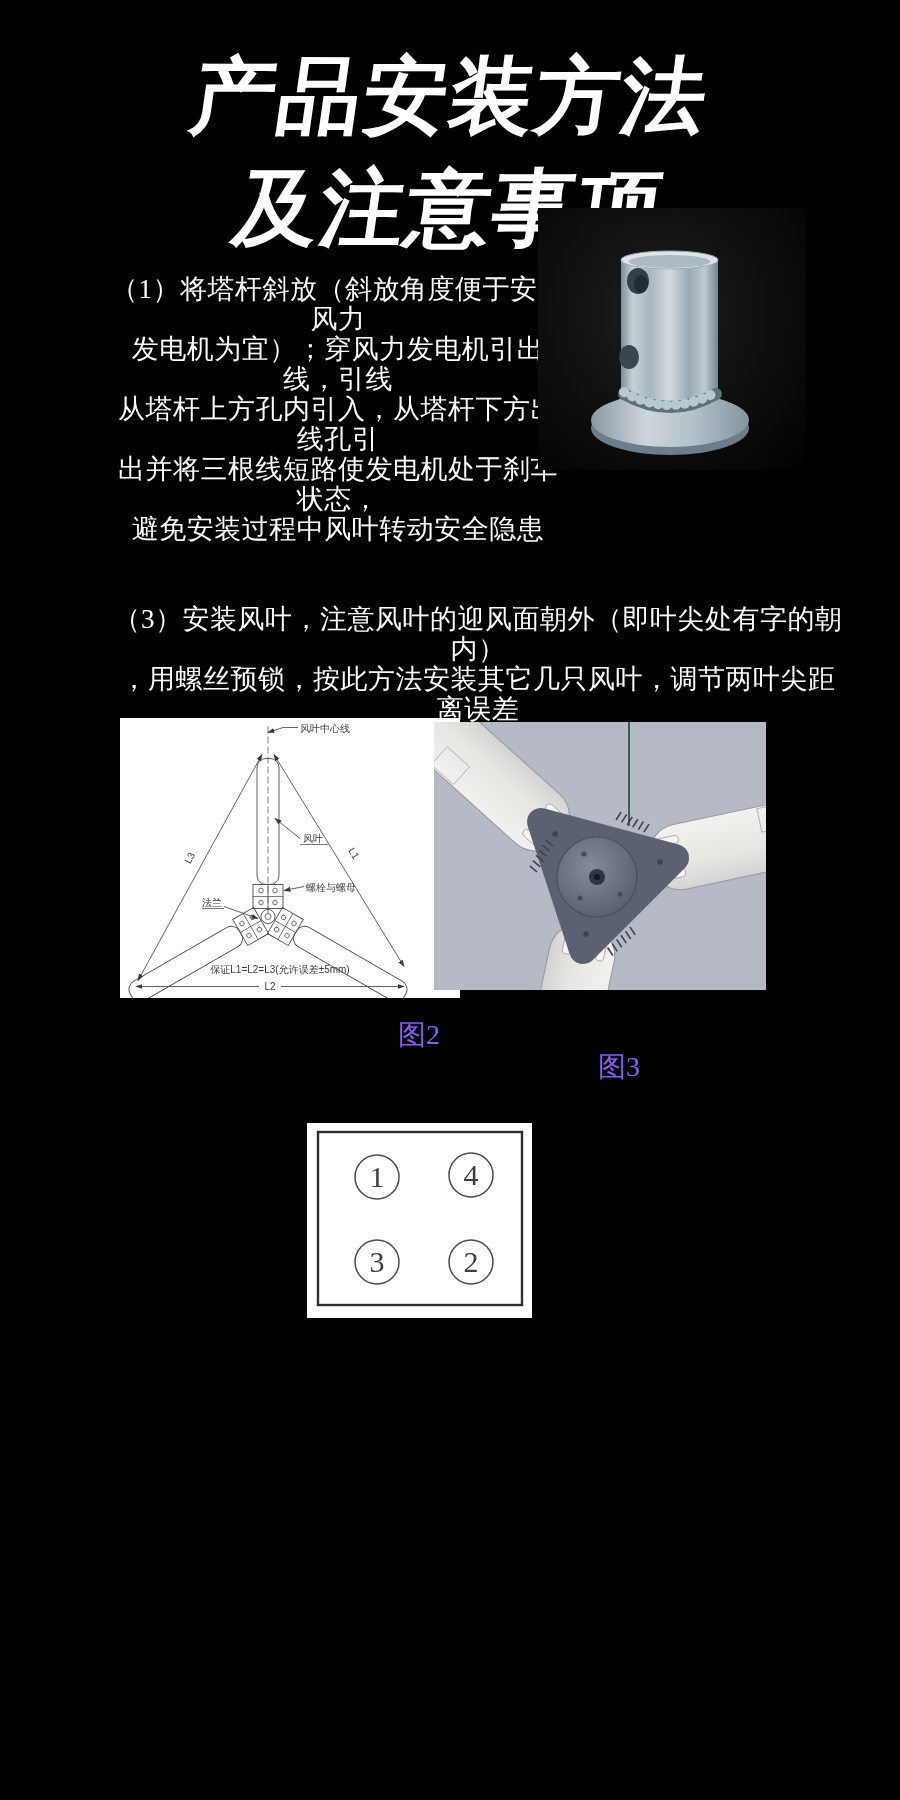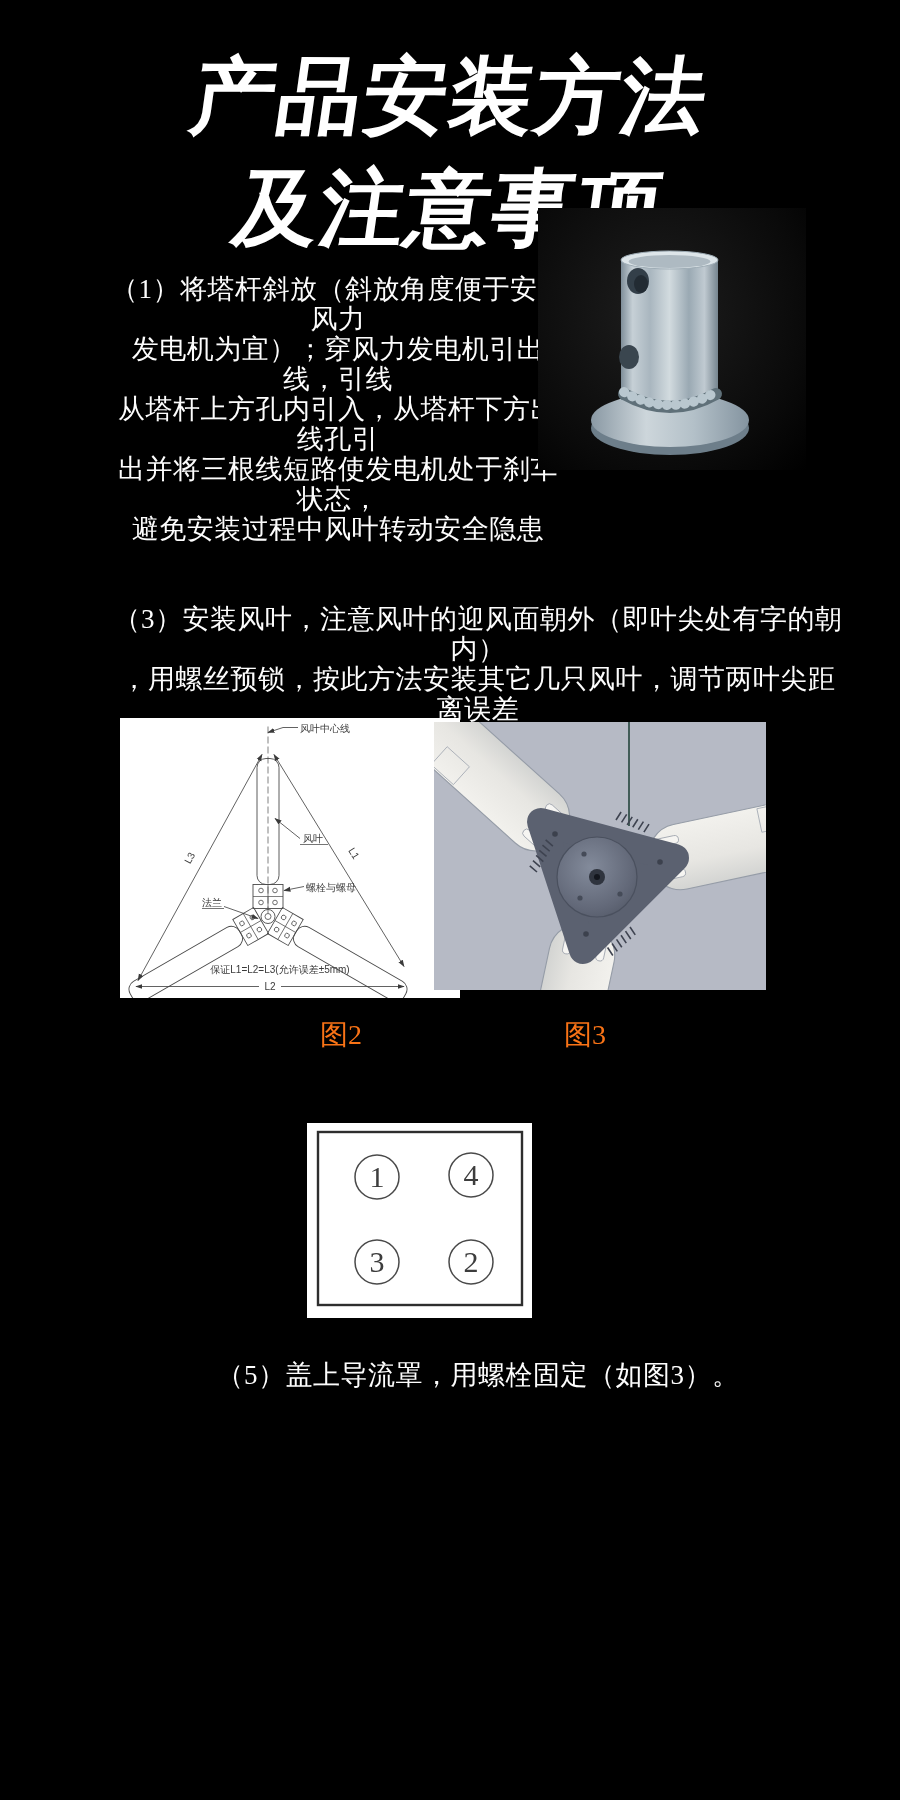--- a/index.html
+++ b/index.html
@@ -18,44 +18,43 @@
   #step3{top:604px;width:740px;}
   #step4{top:1060px;width:740px;}
   #step5{top:1360px;width:740px;}
   #step6{top:1440px;width:740px;}
   .fig{position:absolute;}
   #photo{left:538px;top:208px;width:268px;height:262px;
         background:radial-gradient(ellipse at 45% 40%, #1e1e1e 0%, #0a0a0a 70%, #000 100%);}
   #fig2{left:120px;top:718px;width:340px;height:280px;background:#fff;}
   #fig3{left:434px;top:722px;width:332px;height:268px;background:#b6bac5;}
   #figNum{left:307px;top:1123px;width:225px;height:195px;background:#fff;}
-  .caption{position:absolute;top:1016px;width:120px;text-align:left;
-        font-size:28px;color:#f97316;}
+  .caption{position:absolute;top:1016px;width:120px;text-align:right;
+        font-size:28px;color:#8b5cf6;}
   #cap2{left:320px;}
-  #cap3{left:564px;}
+  #cap3{left:520px;margin-top:32px;}
   svg{display:block;}
   .f2t{font-family:"Liberation Sans","DejaVu Sans",sans-serif;font-size:10px;fill:#3a3a3a;}
 </style>
 </head>
 <body>
 
 <div id="page">
 
   <div id="title1" class="title-line">产品安装方法</div>
   <div id="title2" class="title-line">及注意事项</div>
 
   <div id="step1" class="step">（1）将塔杆斜放（斜放角度便于安装风力
 发电机为宜）；穿风力发电机引出线，引线
 从塔杆上方孔内引入，从塔杆下方出线孔引
 出并将三根线短路使发电机处于刹车状态，
 避免安装过程中风叶转动安全隐患</div>
   <div id="step3" class="step">（3）安装风叶，注意风叶的迎风面朝外（即叶尖处有字的朝内）
 ，用螺丝预锁，按此方法安装其它几只风叶，调节两叶尖距离误差
 在5mm以内，再将螺栓拧紧（如图2所示）。</div>
-  <div id="step5" class="step">（5）盖上导流罩，用螺栓固定（如图3）。</div>
 
   <div id="photo" class="fig">
     <svg width="268" height="262" viewBox="0 0 268 262">
       <defs>
         <linearGradient id="metal" x1="0" y1="0" x2="1" y2="0">
           <stop offset="0" stop-color="#7f8e99"></stop>
           <stop offset="0.12" stop-color="#c6d0d6"></stop>
           <stop offset="0.3" stop-color="#a9b6bf"></stop>
           <stop offset="0.5" stop-color="#d2dbdf"></stop>
           <stop offset="0.7" stop-color="#9aa9b3"></stop>

